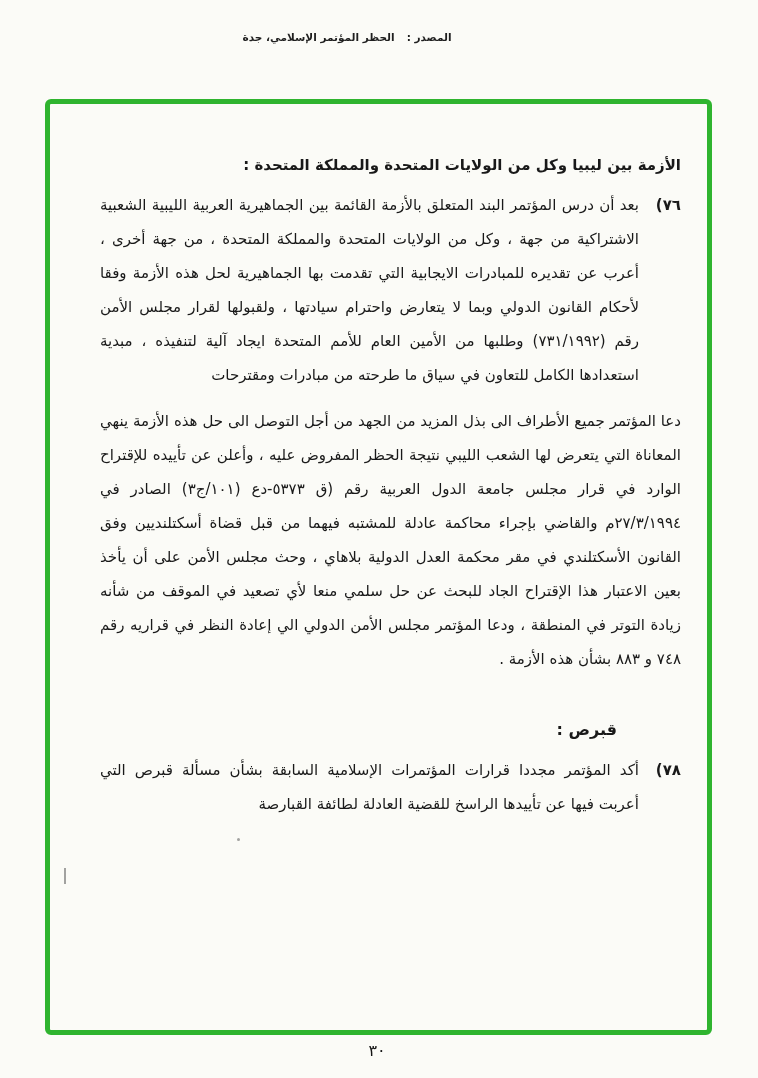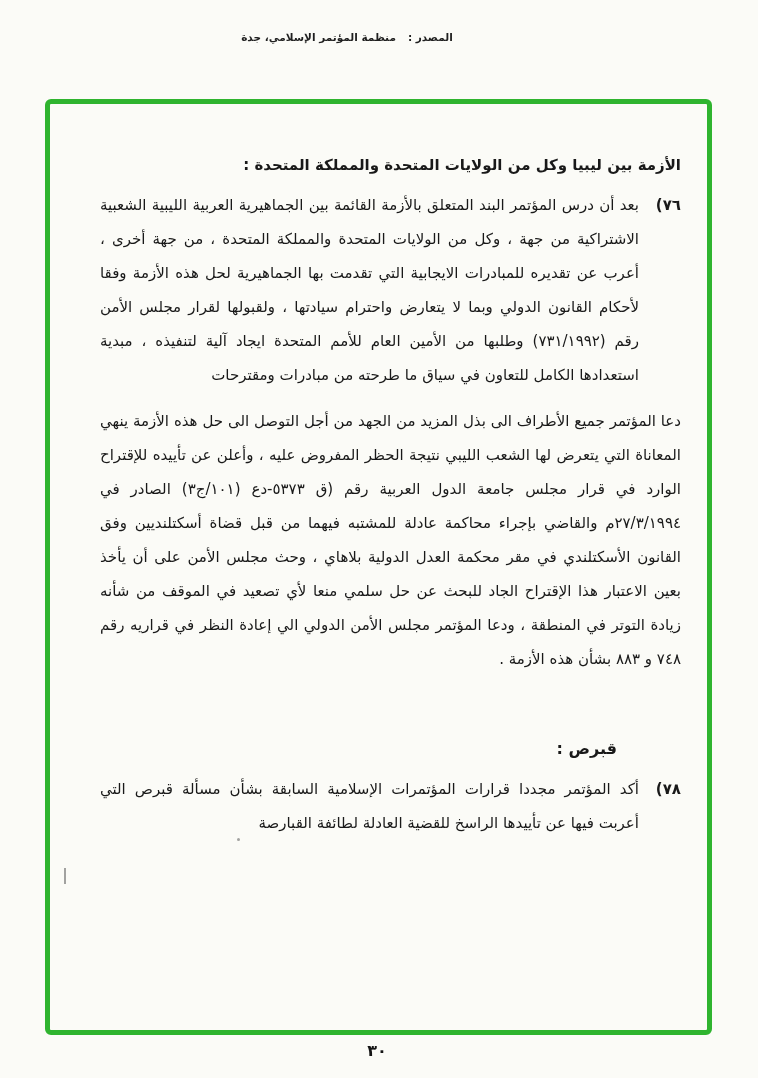--- a/index.html
+++ b/index.html
@@ -46,42 +46,42 @@
   .para-num {
     flex:0 0 34px; text-align:right;
     font-weight:bold; white-space:nowrap;
   }
   .para-text { flex:1; text-align:justify; }
   .b { font-weight:normal; }
 
   .section-heading {
     font-weight:bold; font-size:16px;
     padding-right:64px;
-    margin:56px 0 6px 0;
+    margin:37px 0 6px 0;
   }
 
   
   .page-number {
     position:absolute; top:1041px; left:0; right:4px;
-    text-align:center; font-size:16px; font-weight:bold; color:#141414;
+    text-align:center; font-size:16px; font-weight:normal; color:#141414;
   }
 
   
   .artifact { position:absolute; background:#5a5a5a; opacity:.55; }
   .artifact-1 { left:64px; top:868px; width:2px; height:16px; }
   .artifact-2 { left:237px; top:838px; width:3px; height:3px; border-radius:50%; }
 </style>
 </head>
 <body>
 
 <div class="page">
 
   <div class="doc-header">
     <div class="header-source">
-      <span class="src-label">المصدر :</span><span class="src-value">منظمة المؤتمر الإسلامي، جدة</span>
+      <span class="src-label">المصدر :</span><span class="src-value">الحظر المؤتمر الإسلامي، جدة</span>
     </div>
   </div>
 
   <div class="green-box" style="border-color: rgb(47, 180, 47);">
     <div class="content">
       <div class="intro">الأزمة بين ليبيا وكل من الولايات المتحدة والمملكة المتحدة :</div>
       <div id="blocks">
           <div class="para">
             <div class="para-num">٧٦)</div>
             <div class="para-text"><span class="b">بعد أن</span><span> درس المؤتمر البند المتعلق بالأزمة القائمة بين الجماهيرية العربية الليبية الشعبية الاشتراكية من جهة ، وكل من الولايات المتحدة والمملكة المتحدة ، من جهة أخرى ، </span><span class="b">أعرب</span><span> عن تقديره للمبادرات الايجابية التي تقدمت بها الجماهيرية لحل هذه الأزمة وفقا لأحكام القانون الدولي وبما لا يتعارض واحترام سيادتها ، ولقبولها لقرار مجلس الأمن رقم (٧٣١/١٩٩٢) وطلبها من الأمين العام للأمم المتحدة ايجاد آلية لتنفيذه ، مبدية استعدادها الكامل للتعاون في سياق ما طرحته من مبادرات ومقترحات</span></div>

